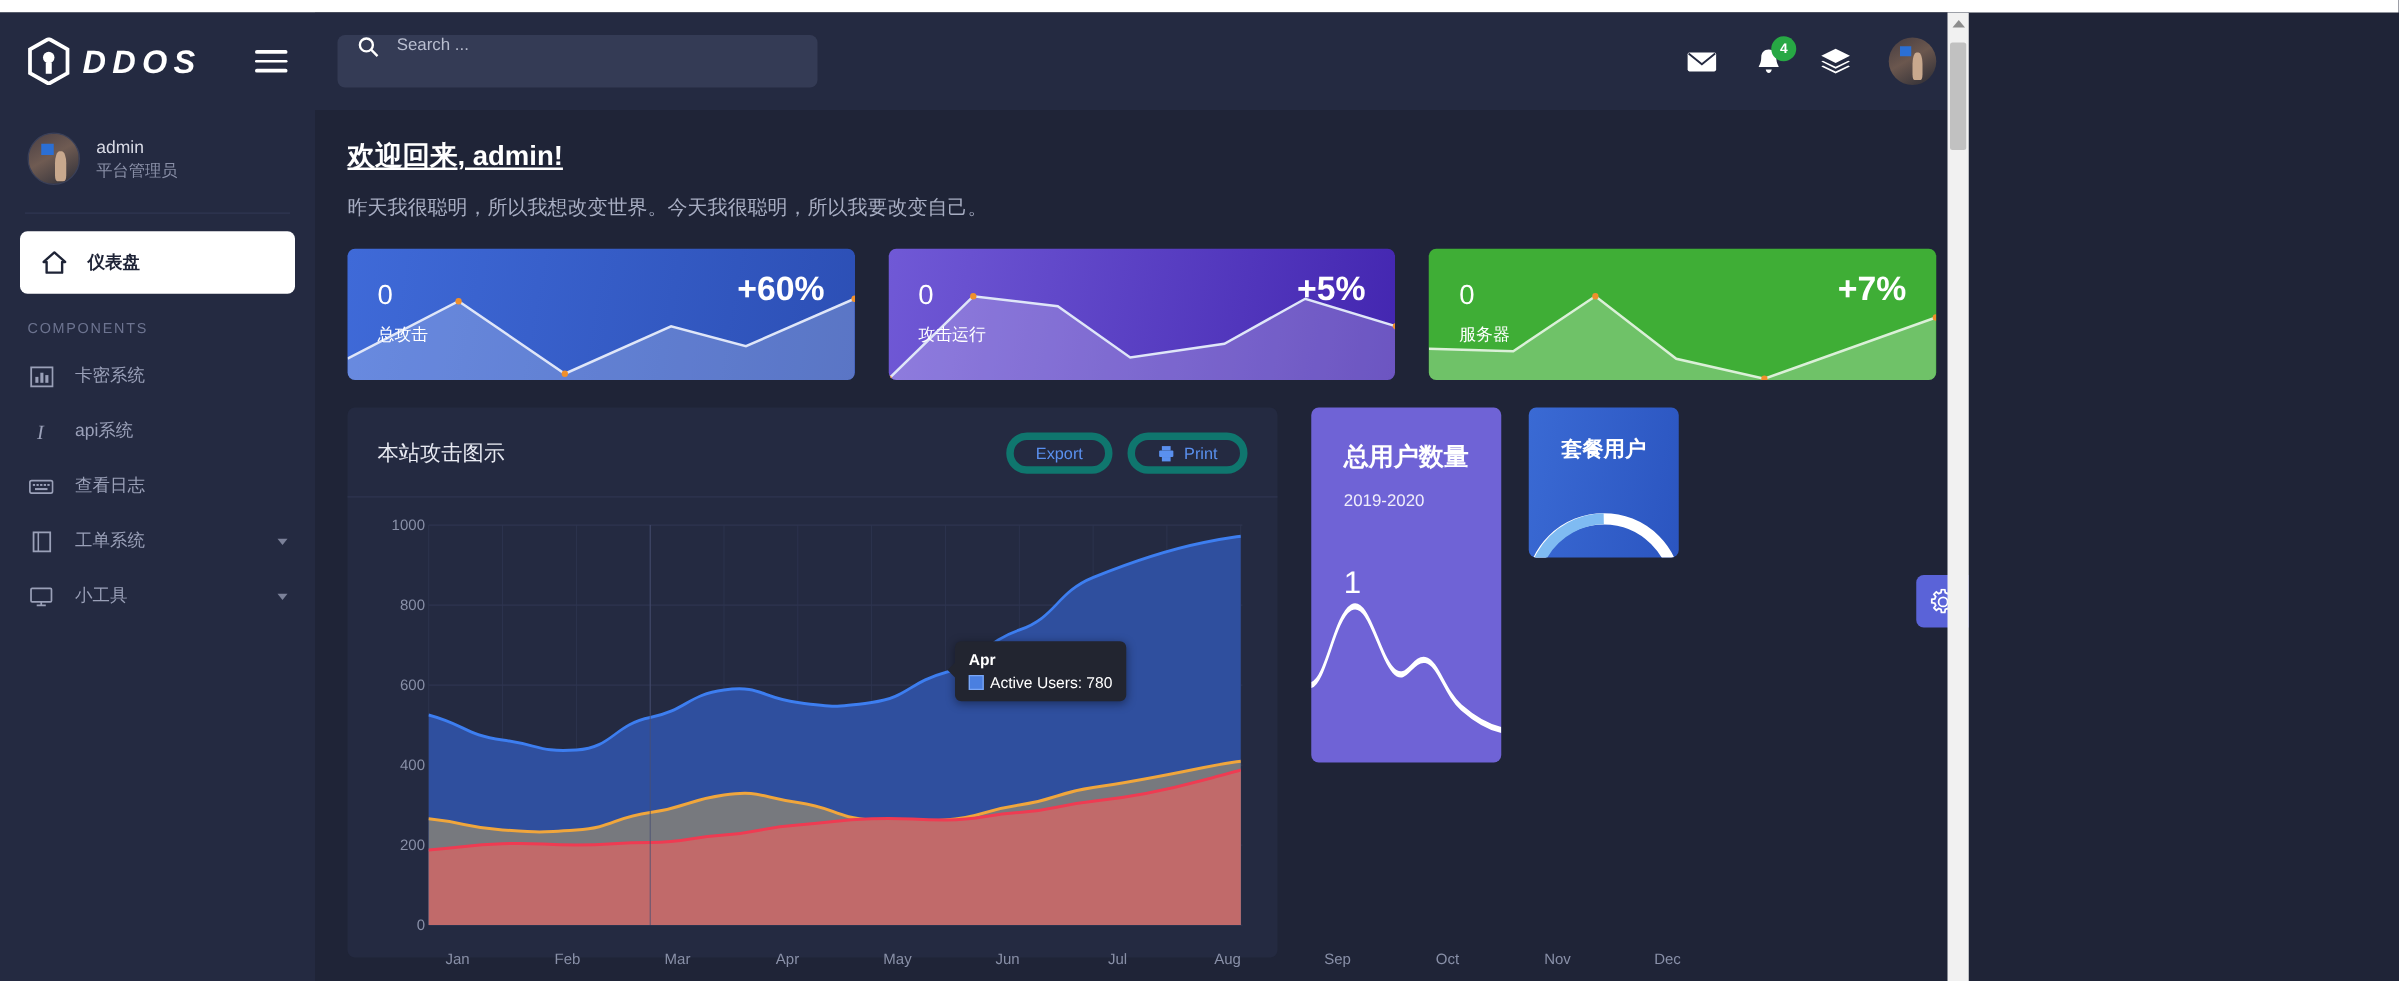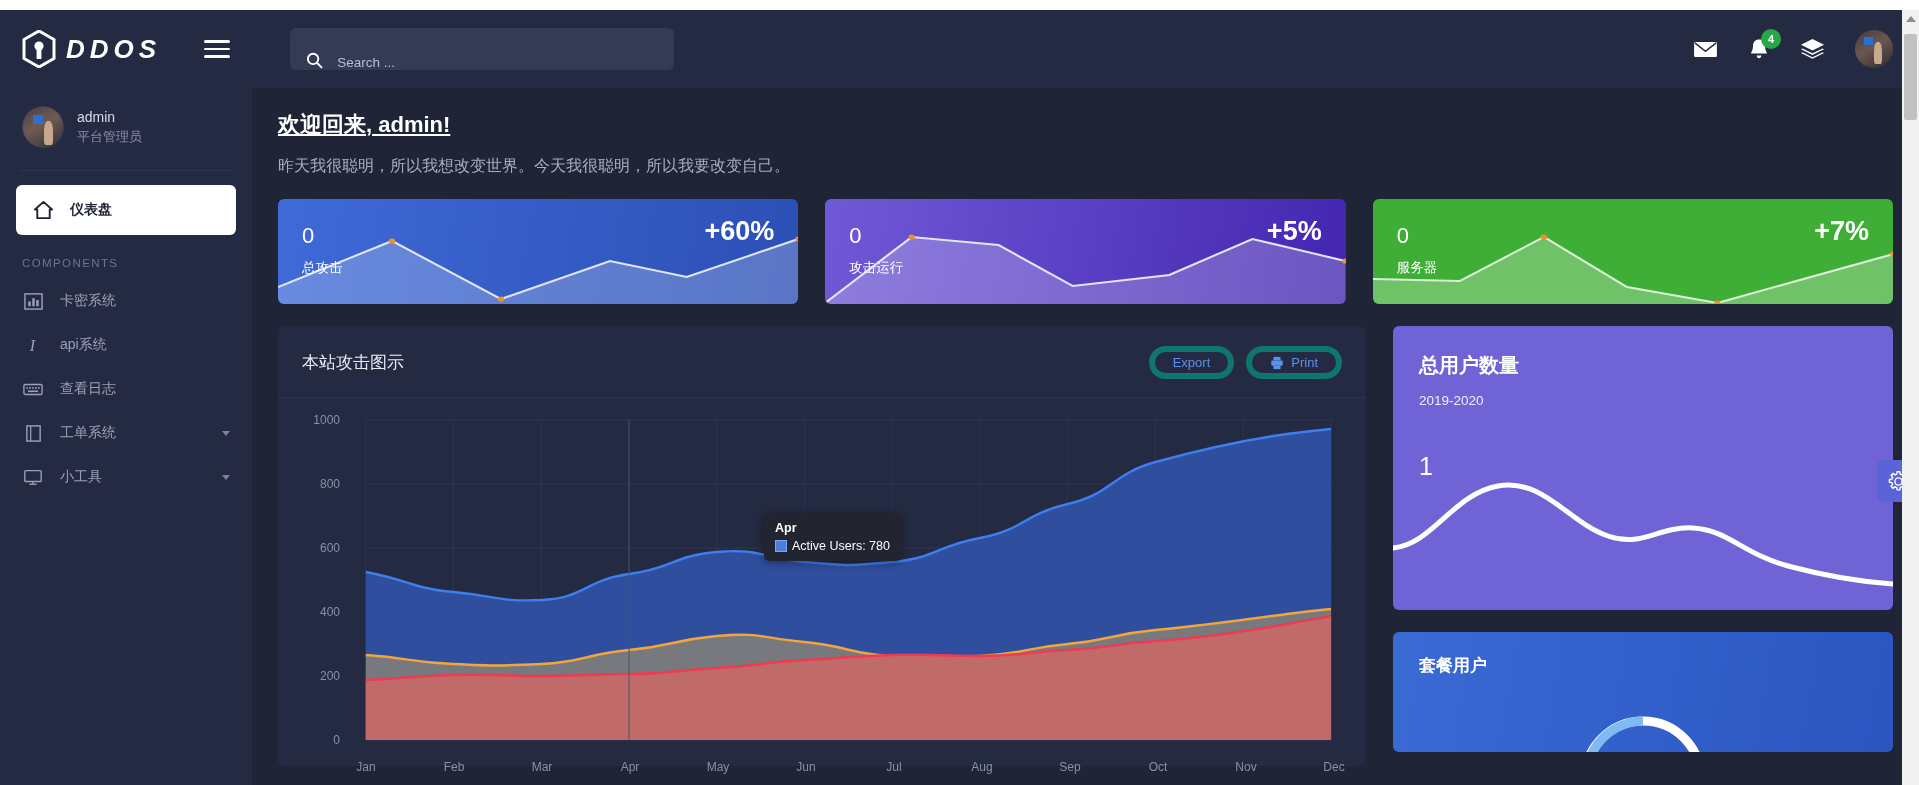--- a/index.html
+++ b/index.html
@@ -3,21 +3,21 @@
 <meta charset="utf-8">
 <style>
   * { box-sizing: border-box; margin: 0; padding: 0; }
   html, body {
     width: 1919px; height: 785px;
     background: #1f2437;
     font-family: "Liberation Sans", sans-serif;
     overflow: hidden;
   }
   .browser-strip { height: 10px; background: #ffffff; width: 100%; }
-  .app { display: flex; width: 1919px; height: 775px; position: relative; }
+  .app { display: flex; width: 1575px; height: 775px; position: relative; }
 
   
   .sidebar {
     width: 252px; flex: 0 0 252px; background: #242a41;
     height: 775px; position: relative;
   }
   .brand {
     height: 78px; display: flex; align-items: center;
     padding: 0 22px; gap: 10px;
   }
@@ -86,21 +86,21 @@
   }
 
   
   .main { flex: 1; height: 775px; overflow: hidden; position: relative; background: #1f2437; }
   .topbar {
     height: 78px; background: #242a41; display: flex; align-items: center;
     padding: 0 26px 0 18px;
   }
   .search-wrap {
     background: #343b55; border-radius: 6px; height: 42px; width: 384px;
-    display: flex; align-items: flex-end; padding: 0 16px; gap: 14px; margin-left: 20px;
+    display: flex; align-items: flex-start; padding: 0 16px; gap: 14px;
   }
   .search-input {
     background: transparent; border: none; outline: none;
     color: #cfd3e2; font-size: 13.5px; font-family: "Liberation Sans", sans-serif;
     width: 100%;
   }
   .search-input::placeholder { color: #b9bed0; }
   .top-icons { margin-left: auto; display: flex; align-items: center; gap: 30px; }
   .icon-btn { position: relative; cursor: pointer; display:flex; align-items:center; }
   .badge {
@@ -169,21 +169,21 @@
   .tooltip:before {
     content: ""; position: absolute; left: -6px; top: 17px;
     border-top: 6px solid transparent; border-bottom: 6px solid transparent;
     border-right: 6px solid #222530;
   }
   .tt-title { color: #fff; font-size: 12.5px; font-weight: bold; margin-bottom: 4px; }
   .tt-row { display: flex; align-items: center; gap: 5px; }
   .tt-swatch { width: 12px; height: 12px; background: #4a7fe0; border: 1px solid #7aa6f5; }
   .tt-text { color: #fff; font-size: 12.5px; }
 
-  .right-col { width: 500px; flex: 0 0 500px; display: flex; flex-direction: column; gap: 22px; }
+  .right-col { width: 500px; flex: 0 0 500px; display: flex; flex-direction: row; gap: 22px; }
   .users-card {
     background: #6f63d6; border-radius: 6px; height: 284px;
     position: relative; overflow: hidden; padding: 26px 26px 0 26px;
   }
   .users-title { color: #fff; font-size: 20px; font-weight: bold; }
   .users-range { color: #f0eefb; font-size: 13.5px; margin-top: 14px; }
   .users-value { color: #fff; font-size: 25px; margin-top: 44px; }
   .users-wave { position: absolute; left: 0; bottom: 0; width: 100%; height: 140px; }
 
   .pkg-card {

